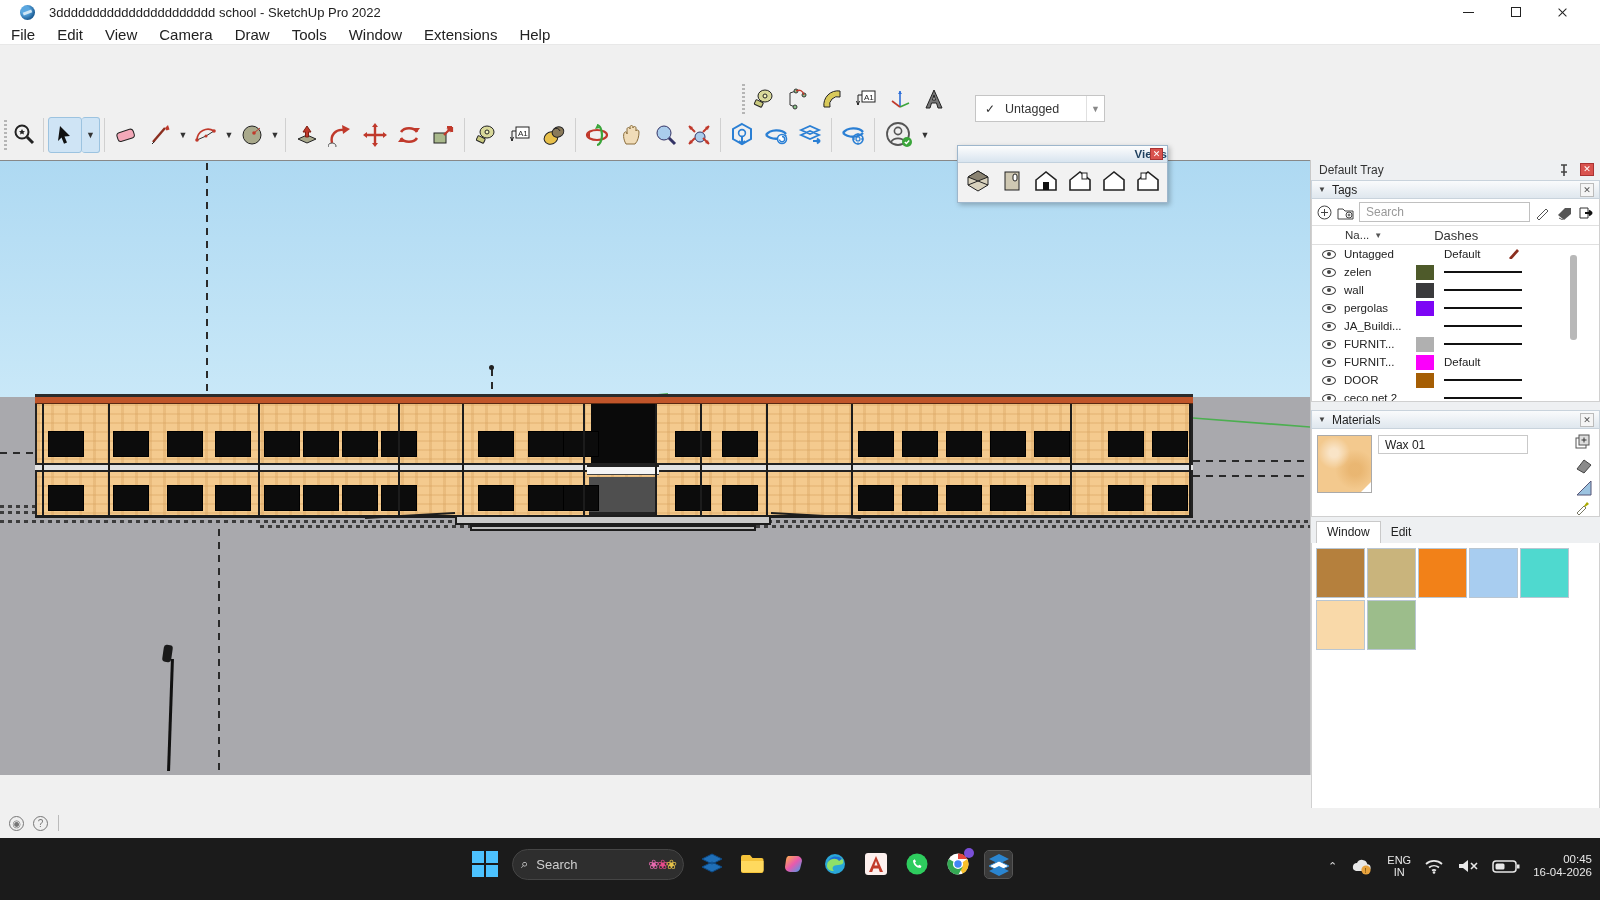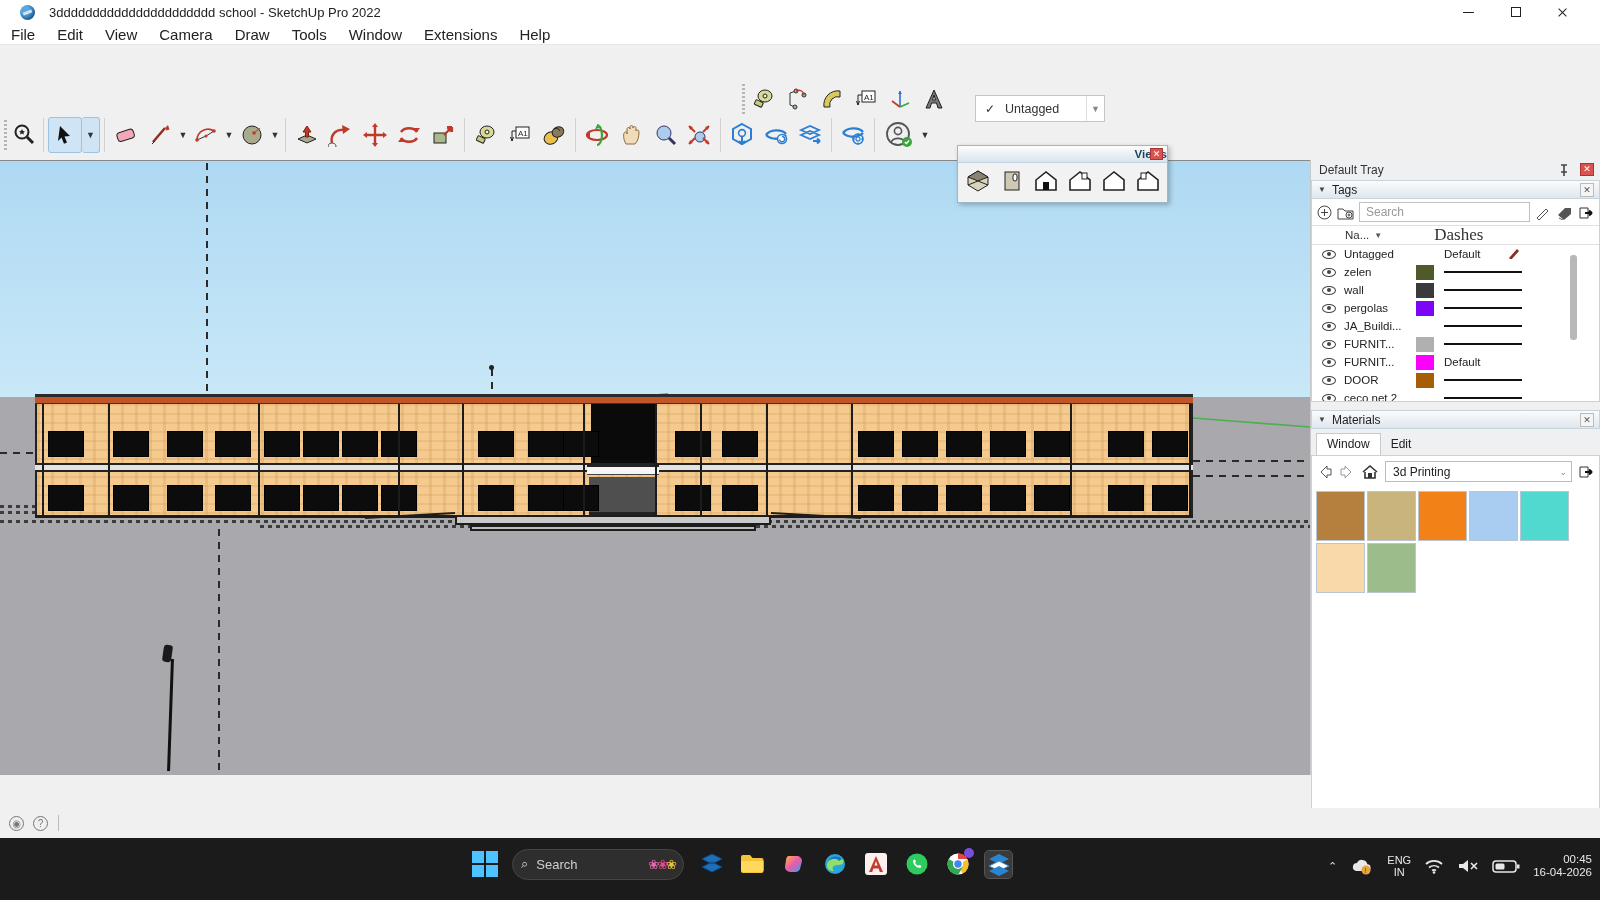--- a/index.html
+++ b/index.html
@@ -582,21 +582,21 @@
             <path d="M3 13 l4 2" stroke="#555"></path>
           </svg>
         <svg width="16" height="15">
             <path d="M2 3 h8 v10 h-8 z" fill="none" stroke="#333"></path>
             <path d="M7 8 h7 M14 8 l-3 -2.5 M14 8 l-3 2.5" stroke="#111" stroke-width="2" fill="none"></path>
           </svg>
       </div>
       <div class="tagcols">
         <span style="margin-left:33px; font-size:11.5px;">Na...</span>
         <span style="font-size:8px; margin-left:5px; color:#555;">▼</span>
-        <span style="margin-left:52px; font-size:17px;font-family:Liberation Serif, serif;">Dashes</span>
+        <span style="margin-left:52px; font-size:13px;">Dashes</span>
       </div>
       <div id="tag-rows" style="height:156px; overflow:hidden; position:relative;">
           <div class="tag-row">
             <div class="eye"></div>
             <div class="tag-name">Untagged</div>
             <div class="tag-swatch"></div>
             <div class="dash-default">Default</div>
             <div style="margin-left: 28px;"><svg width="14" height="13">
                 <path d="M1 12 L9 3 L11 5 L3 14 Z" fill="#8b2e1f"></path>
               </svg></div>
@@ -651,45 +651,46 @@
           </div>
         </div>
     </div>
     <div class="tray-scroll" style="right:23px; top:95px; height:85px;"></div>
 
     <div class="sec-head" style="margin-top:8px;">
       <span class="tri">▼</span>
       <span class="lbl">Materials</span>
       <div class="closer">✕</div>
     </div>
+    <div class="mat-body">
+      <div class="mat-thumb">
+          <div class="mat-corner"></div>
+        </div>
+      <div class="mat-name">Wax 01</div>
+      <svg style="position:absolute; right:8px; top:4px;" width="16" height="16">
+          <rect x="1" y="5" width="10" height="10" fill="none" stroke="#555"></rect>
+          <rect x="4" y="2" width="10" height="10" fill="#ddd" stroke="#555"></rect>
+          <path d="M9 4.5 v5 M6.5 7 h5" stroke="#333"></path>
+        </svg>
+      <svg style="position:absolute; right:6px; top:28px;" width="18" height="18">
+          <path d="M2 12 L9 3 L16 8 L9 16 Z" fill="#8a8a8a" stroke="#444"></path>
+        </svg>
+      <svg style="position:absolute; right:6px; top:50px;" width="18" height="18">
+          <path d="M2 16 L16 2 L16 16 Z" fill="#9cc3e0" stroke="#557"></path>
+          <path d="M2 16 L16 2" stroke="#557"></path>
+        </svg>
+      <svg style="position:absolute; right:6px; top:70px;" width="18" height="16">
+          <path d="M2 14 L9 7 L11 9 L4 16 Z" fill="none" stroke="#776"></path>
+          <path d="M9 7 l3 -4 2 2 -4 3 z" fill="#aa0"></path>
+        </svg>
+    </div>
 
     <div class="tabs">
       <div class="tab active">Window</div>
       <div class="tab">Edit</div>
-    </div>
-    <div class="nav-row">
-      <svg width="16" height="16">
-          <path d="M10 2 L4 8 L10 14 L10 11 L14 11 L14 5 L10 5 Z" fill="#fff" stroke="#555"></path>
-        </svg>
-      <svg width="16" height="16">
-          <path d="M6 2 L12 8 L6 14 L6 11 L2 11 L2 5 L6 5 Z" fill="#fff" stroke="#999"></path>
-        </svg>
-      <svg width="18" height="16">
-          <path d="M2 8 L9 2 L16 8" fill="none" stroke="#333" stroke-width="1.6"></path>
-          <path d="M4 8 v6 h10 v-6" fill="none" stroke="#333" stroke-width="1.6"></path>
-          <rect x="7" y="9" width="4" height="5" fill="#333"></rect>
-        </svg>
-      <div class="combo">
-        <span>3d Printing</span>
-        <span class="dd">⌄</span>
-      </div>
-      <svg width="16" height="15">
-          <path d="M2 3 h8 v10 h-8 z" fill="none" stroke="#333"></path>
-          <path d="M7 8 h7 M14 8 l-3 -2.5 M14 8 l-3 2.5" stroke="#111" stroke-width="2" fill="none"></path>
-        </svg>
     </div>
     <div class="swatch-area">
       <div class="swatch-grid" id="swatch-grid">
           <div class="swatch" style="background: rgb(181, 128, 61);"></div>
           <div class="swatch" style="background: rgb(201, 180, 124);"></div>
           <div class="swatch" style="background: rgb(242, 129, 24);"></div>
           <div class="swatch" style="background: rgb(168, 205, 240);"></div>
           <div class="swatch" style="background: rgb(79, 217, 207);"></div>
           <div class="swatch" style="background: rgb(249, 217, 169);"></div>
           <div class="swatch" style="background: rgb(156, 189, 139);"></div>

